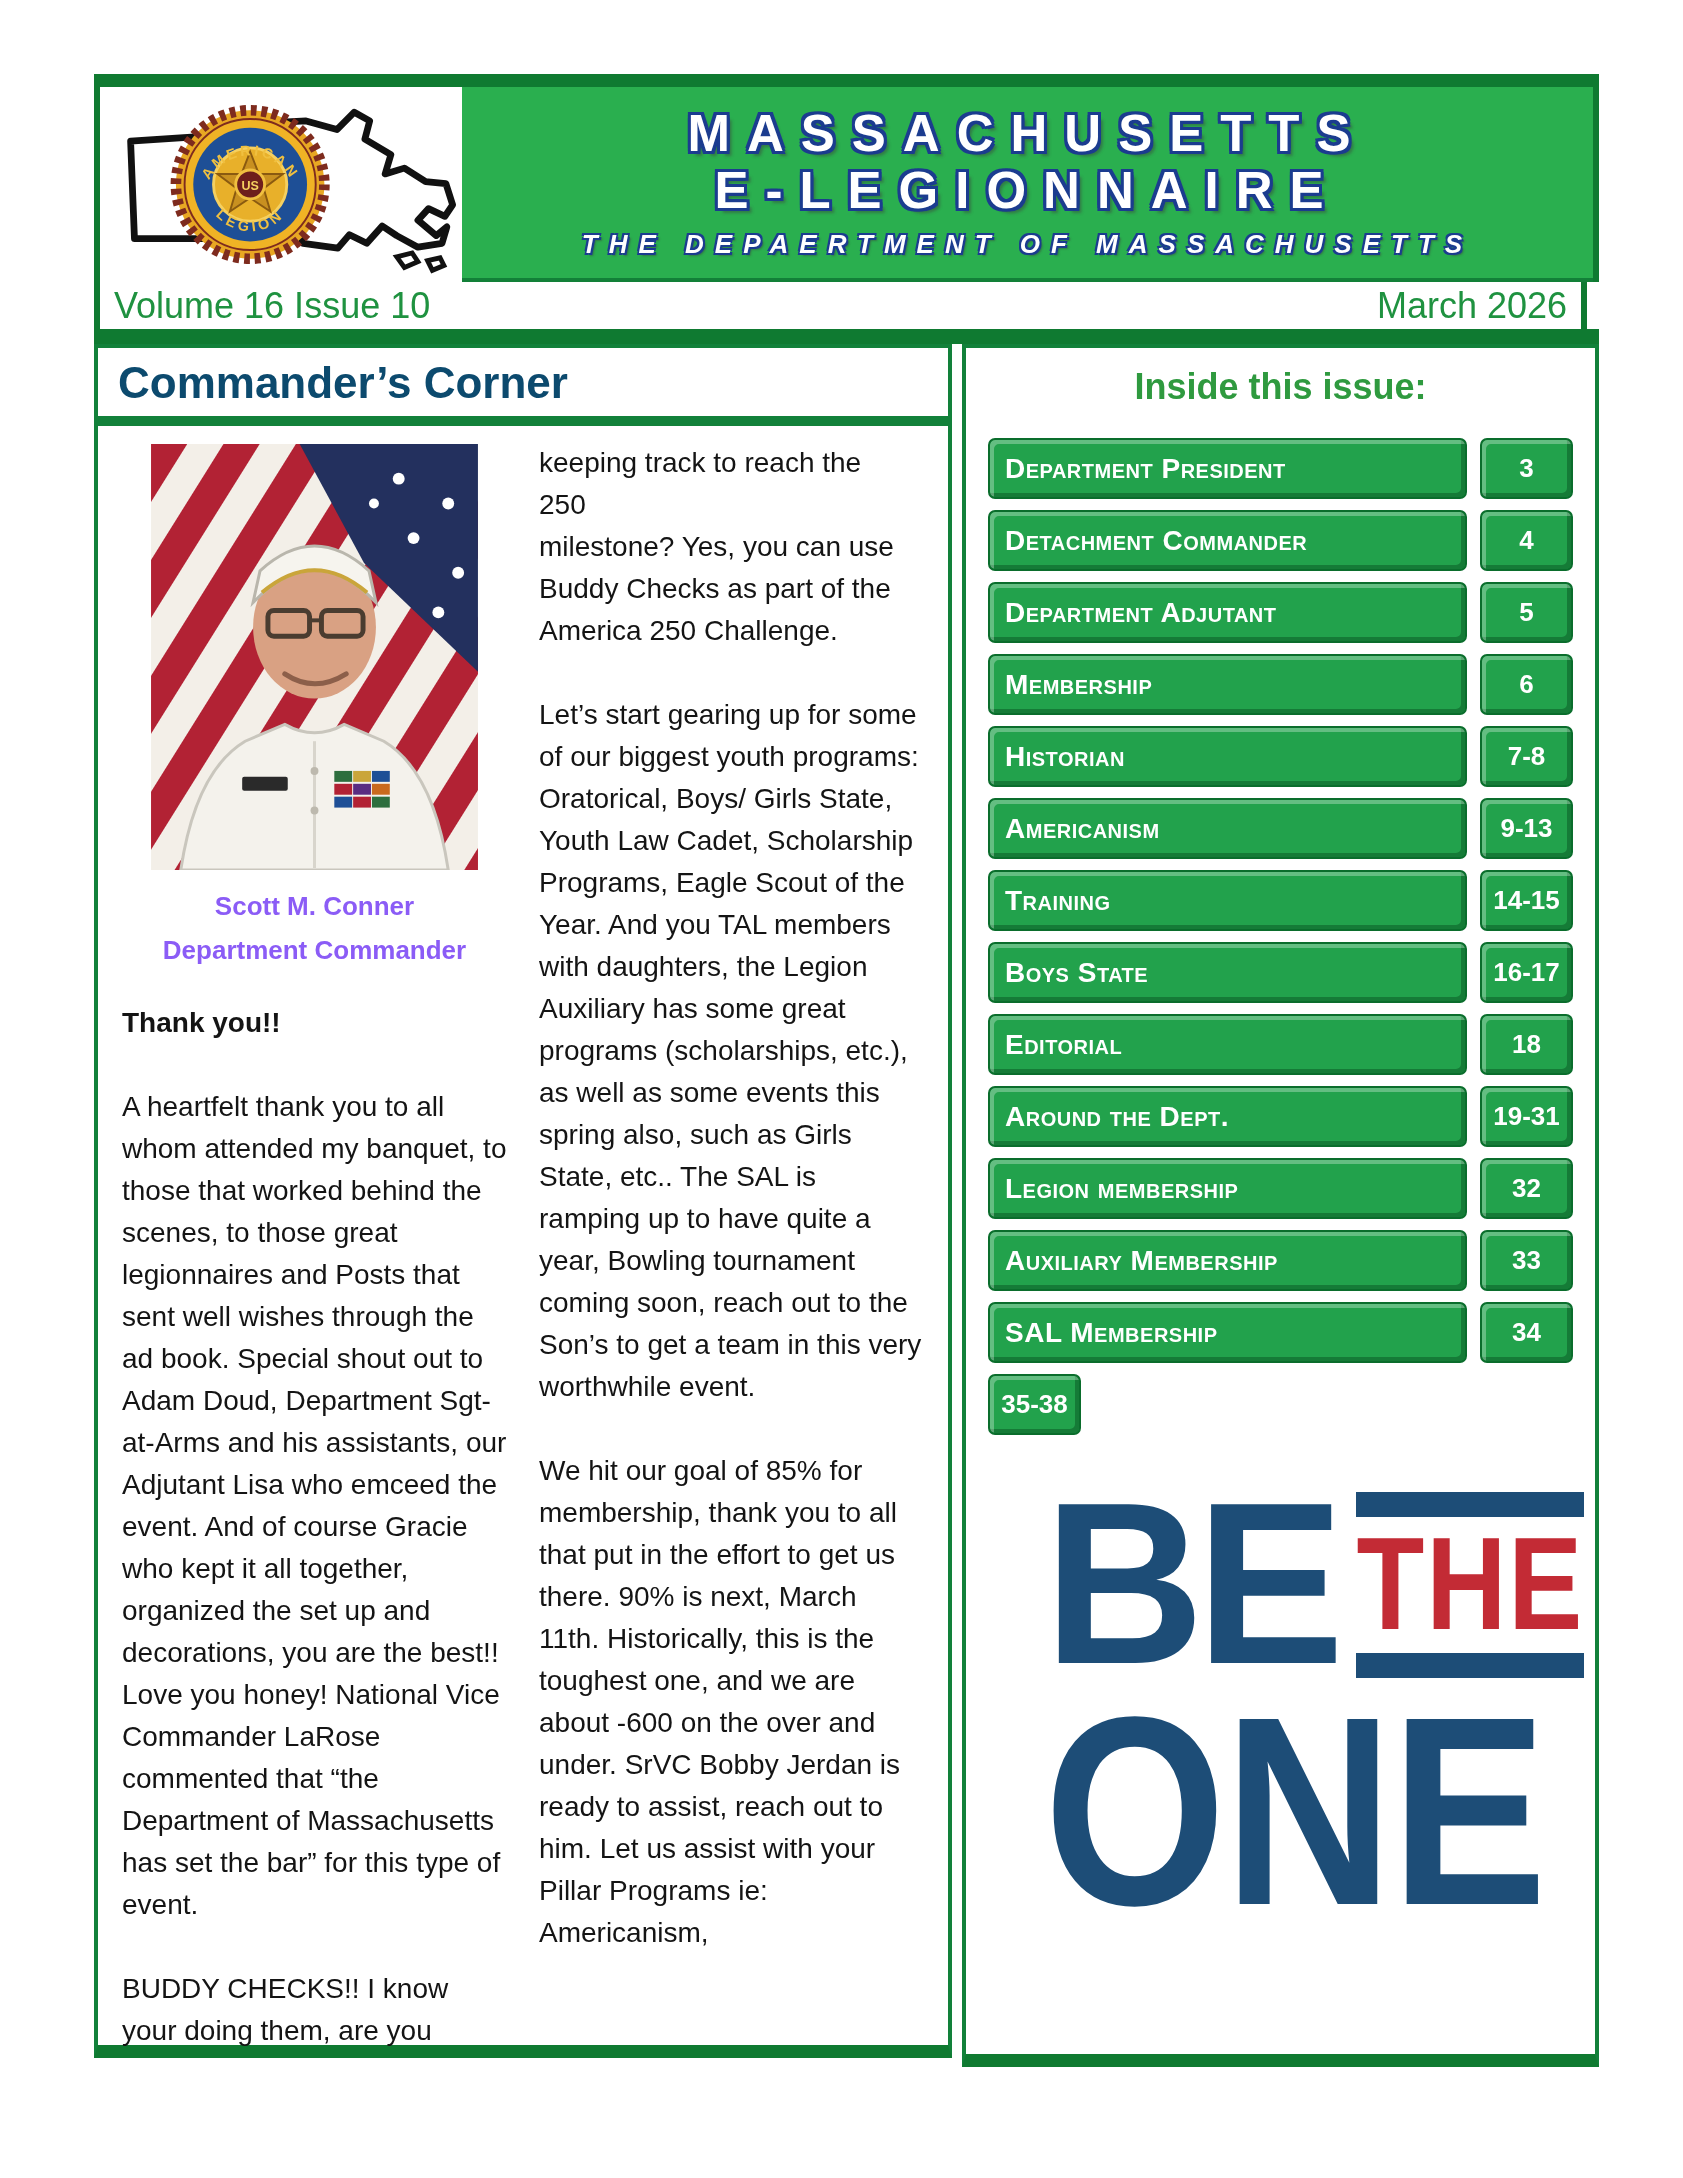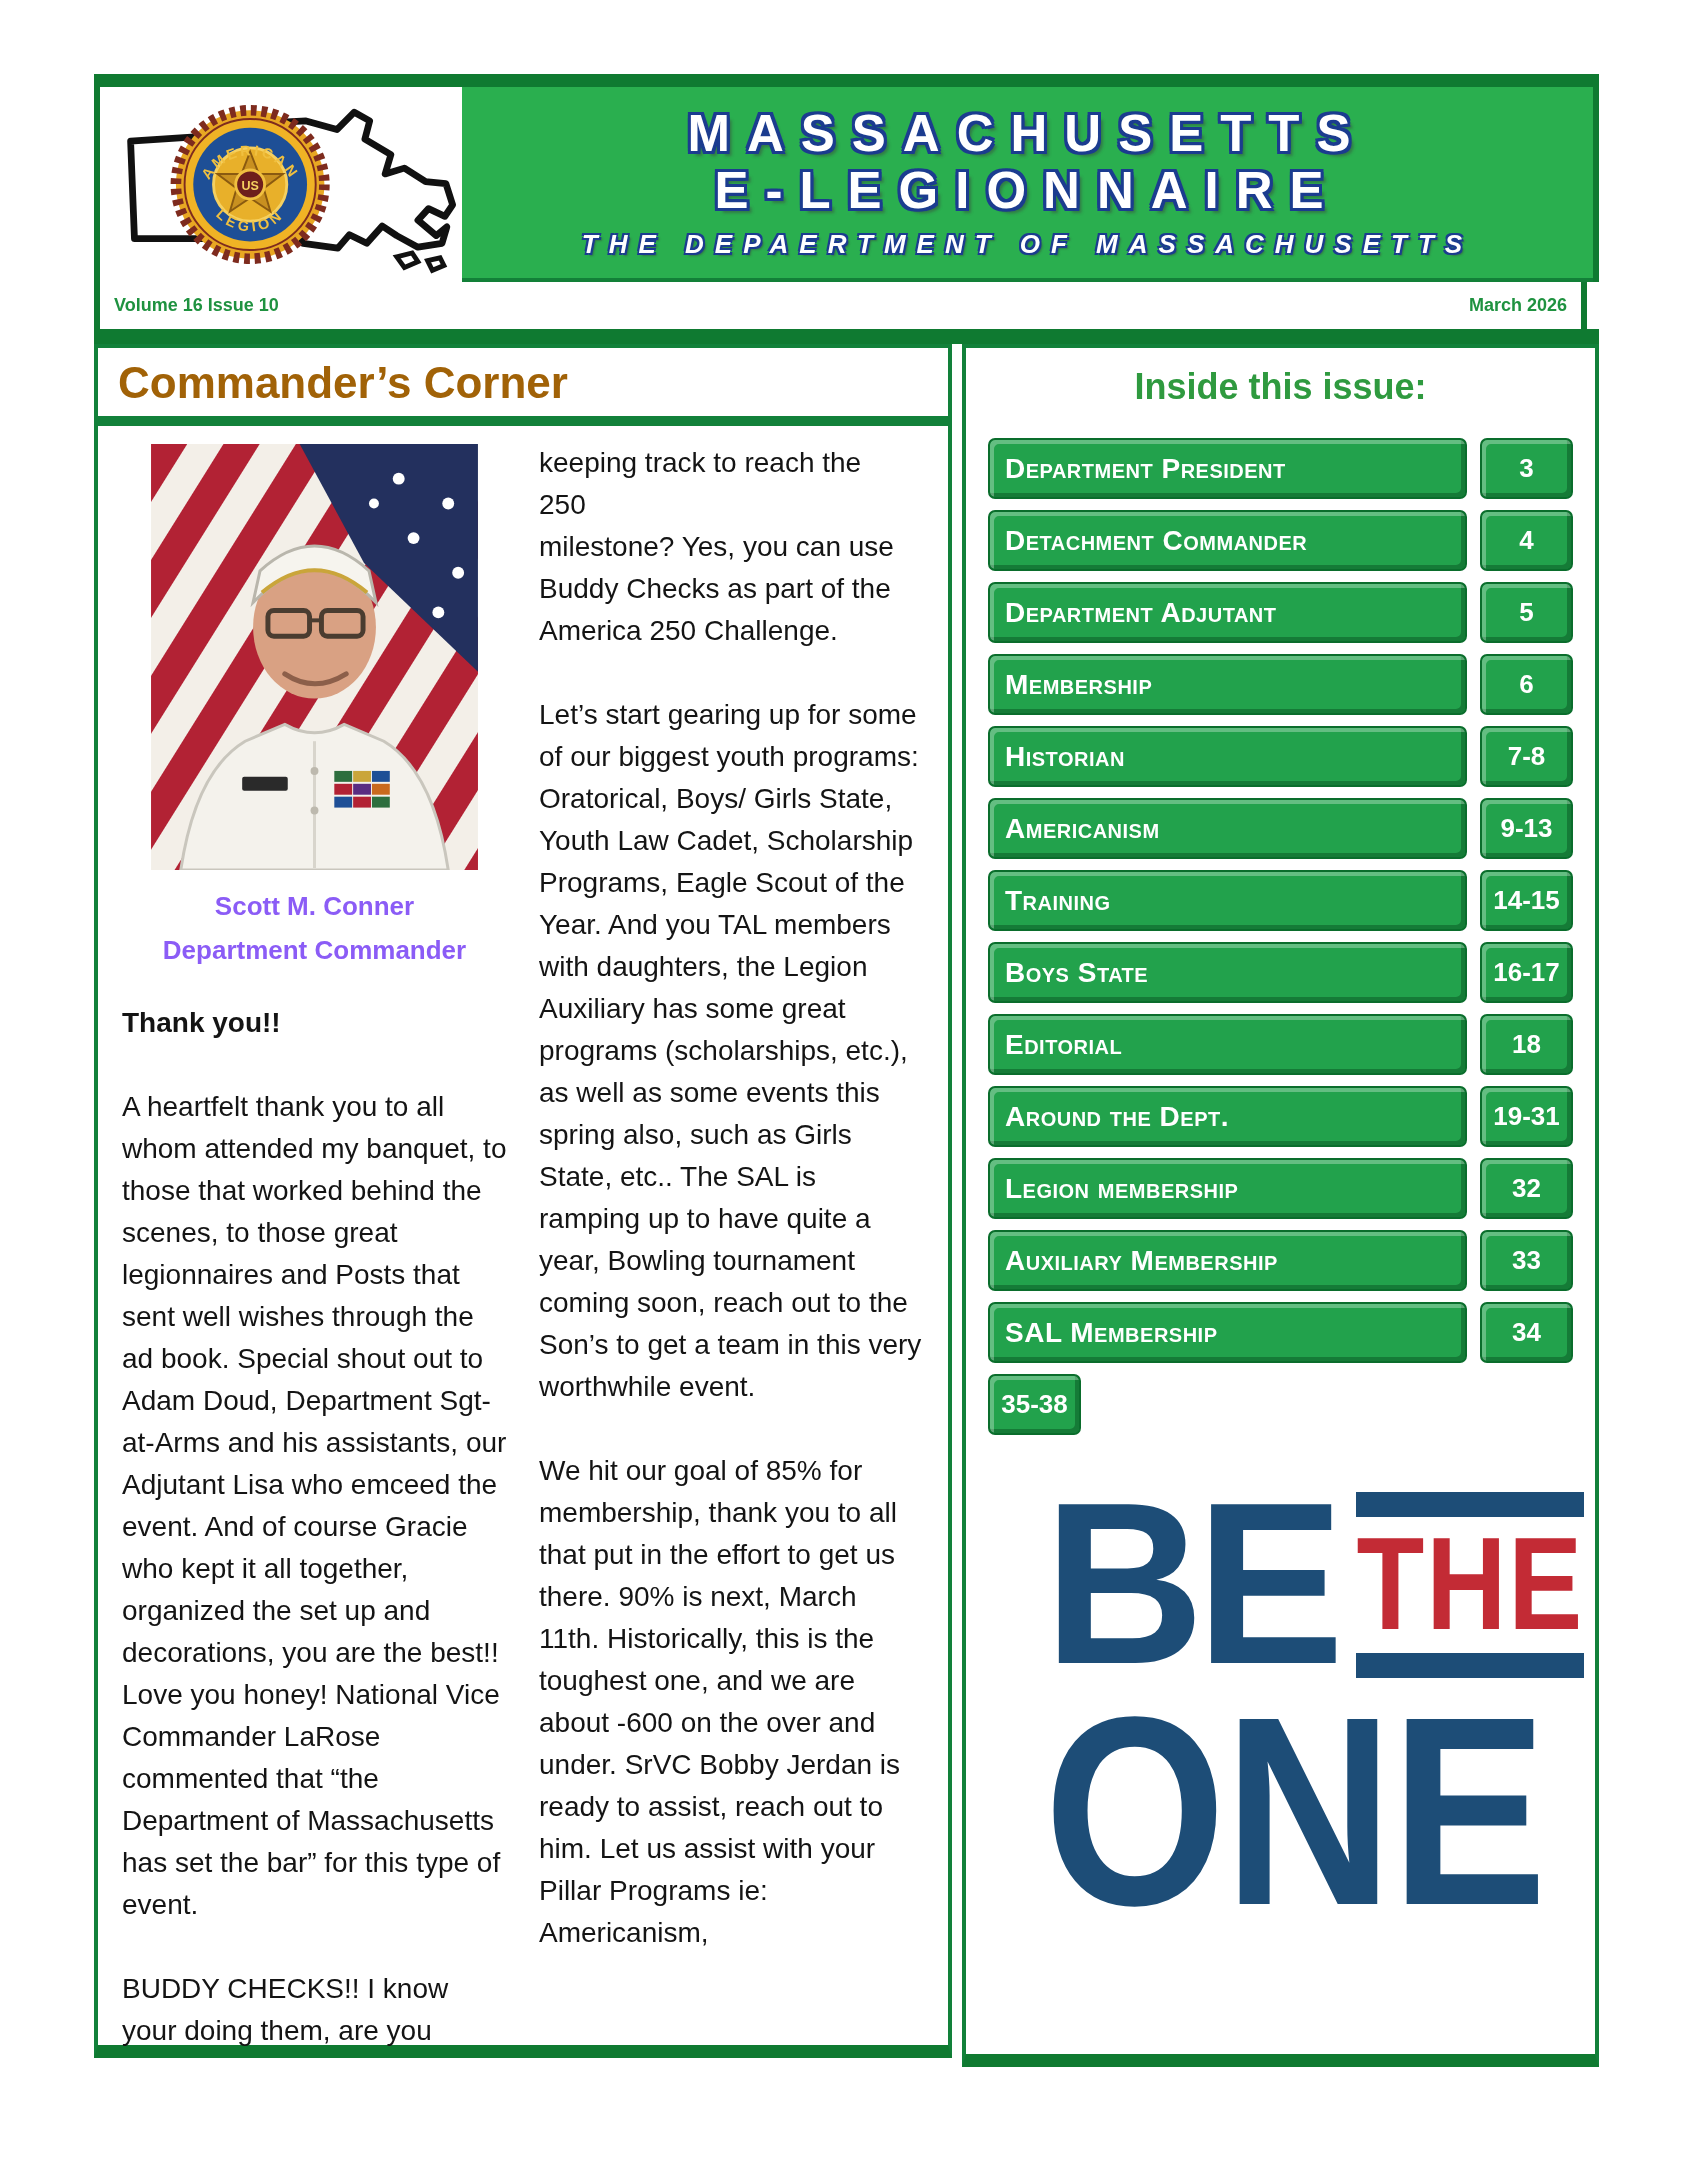--- a/index.html
+++ b/index.html
@@ -14,27 +14,27 @@
   .banner{flex:1;background:#2aaf4f;display:flex;flex-direction:column;align-items:center;justify-content:center;
           border-bottom:4px solid #128038;}
   .banner-title{color:#ffffff;font-weight:bold;font-size:51px;letter-spacing:17px;line-height:1.12;text-align:left;
       text-shadow:-3px -3px 0 #1b3c8f,3px -3px 0 #1b3c8f,-3px 3px 0 #1b3c8f,3px 3px 0 #1b3c8f,0 -3px 0 #1b3c8f,0 3px 0 #1b3c8f,-3px 0 0 #1b3c8f,3px 0 0 #1b3c8f,5px 5px 3px rgba(60,60,60,.45);}
   .banner-sub{margin-top:10px;color:#ffffff;font-weight:bold;font-style:italic;font-size:26px;letter-spacing:11px;
       text-shadow:-2px -2px 0 #1b3c8f,2px -2px 0 #1b3c8f,-2px 2px 0 #1b3c8f,2px 2px 0 #1b3c8f,3px 3px 2px rgba(60,60,60,.45);}
 
   .volume-band{position:absolute;left:94px;top:282px;width:1493px;height:47px;background:#fff;
                border-left:6px solid #0f7a31;border-right:6px solid #0f7a31;
                display:flex;align-items:center;justify-content:space-between;padding:0 14px;box-sizing:border-box;}
-  .volume-text{color:#1f9240;font-weight:bold;font-size:18px;}
+  .volume-text{color:#1f9240;font-weight:normal;font-size:36px;}
   .divider{position:absolute;left:94px;top:329px;width:1505px;height:15px;background:#0f7a31;}
 
   
   .left-box{position:absolute;left:94px;top:344px;width:858px;height:1714px;box-sizing:border-box;background:#fff;
             border:4px solid #12813a;border-bottom:13px solid #0f7a31;}
-  .cc-title{margin:10px 0 8px 20px;color:#a16207;font-weight:bold;font-size:44px;}
+  .cc-title{margin:10px 0 8px 20px;color:#0c4a6e;font-weight:bold;font-size:44px;}
   .cc-rule{height:10px;background:#12813a;width:100%;}
   .cc-cols{display:flex;gap:32px;padding:16px 24px 0 24px;color:#141414;font-size:28px;line-height:1.5;}
   .cc-col{flex:1;min-width:0;}
   .photo-fig{width:327px;margin:2px auto 14px auto;}
   .photo{width:327px;height:426px;display:block;}
   .cap{ text-align:center;font-weight:bold;font-size:26px;color:#8b5cf6;line-height:1.7;}
   .col-head{font-weight:bold;font-size:28px;margin:30px 0 0 0;}
   .para{margin:42px 0 0 0;white-space:pre-line;}
   .para.first{margin-top:0;}
 

